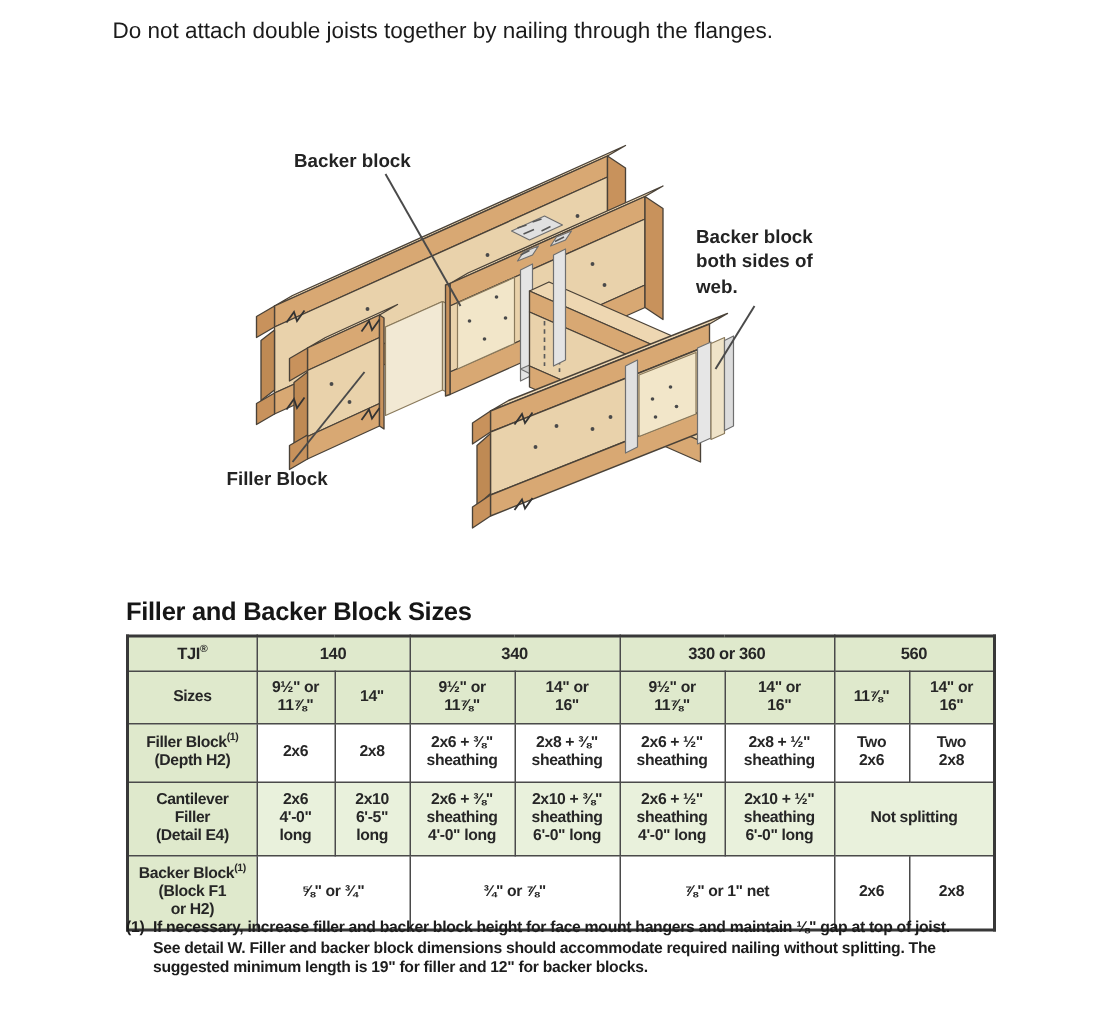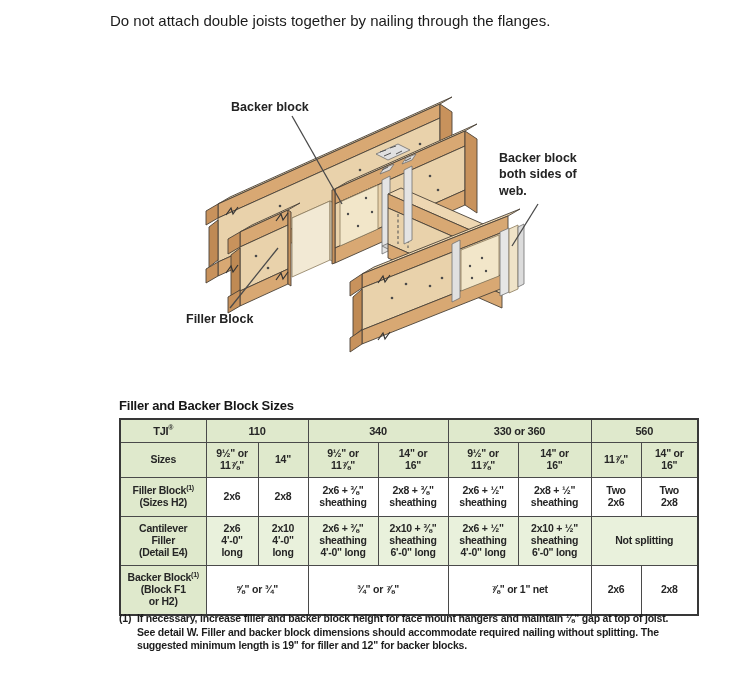--- a/index.html
+++ b/index.html
@@ -1,28 +1,28 @@
 <!DOCTYPE html>
 <html><head>
 <meta charset="utf-8">
 <style>
   html,body{margin:0;padding:0;background:#fff;}
   #canvas{position:relative;width:666px;height:683px;background:#ffffff;overflow:hidden;
-          font-family:"Liberation Sans","DejaVu Sans",sans-serif;color:#222;margin-left:35px;}
+          font-family:"Liberation Sans","DejaVu Sans",sans-serif;color:#222;}
   .heading{position:absolute;left:75px;top:12px;font-size:15px;color:#1b1b1b;}
   
   .diagram{position:absolute;left:95px;top:86px;width:510px;height:275px;}
   .dlabel{position:absolute;font-size:12.5px;font-weight:bold;color:#232323;
           line-height:1.3;white-space:pre-line;}
   #lbl-backer{left:101px;top:13px;}
   #lbl-both{left:369px;top:64px;width:92px;}
   #lbl-filler{left:56px;top:225px;}
   
   .tablewrap{position:absolute;left:84px;top:398px;width:580px;}
-  .ttitle{font-size:13px;font-weight:bold;color:#161616;margin:0 0 5px 0;letter-spacing:-0.2px;}
+  .ttitle{font-size:17px;font-weight:bold;color:#161616;margin:0 0 5px 0;letter-spacing:-0.2px;}
   table.blk{border-collapse:collapse;table-layout:fixed;width:578px;border:2px solid #383838;}
   table.blk td{border:1px solid #4a4a4a;text-align:center;vertical-align:middle;
       font-size:10.5px;font-weight:bold;line-height:1.12;letter-spacing:-0.25px;
       color:#262626;white-space:pre-line;padding:2px 1px;}
   td.gl{border-left:2px solid #383838;}
   td.hdr{background:#dfe9cc;}
   td.lblc{background:#dfe9cc;}
   td.altg{background:#e9f1dc;}
   td.white{background:#ffffff;}
   tr.r1 td{height:18px;font-size:11px;}
@@ -217,21 +217,21 @@
         <col style="width:70px">
           <col style="width:70px">
           <col style="width:70px">
         <col style="width:73px">
           <col style="width:50px">
           <col style="width:57px">
       </colgroup>
       <tbody>
           <tr class="r1">
         <td class="hdr"><span>TJI</span><sup>®</sup></td>
-        <td class="hdr gl" colspan="2">110</td>
+        <td class="hdr gl" colspan="2">140</td>
         <td class="hdr gl" colspan="2">340</td>
         <td class="hdr gl" colspan="2">330 or 360</td>
         <td class="hdr gl" colspan="2">560</td>
       </tr>
       <tr class="r2">
         <td class="hdr">Sizes</td>
         <td class="hdr gl">9½" or
 11⅞"</td>
         <td class="hdr">14"</td>
         <td class="hdr gl">9½" or
@@ -240,21 +240,21 @@
 16"</td>
         <td class="hdr gl">9½" or
 11⅞"</td>
         <td class="hdr">14" or
 16"</td>
         <td class="hdr gl">11⅞"</td>
         <td class="hdr">14" or
 16"</td>
       </tr>
       <tr class="r3">
-        <td class="lblc"><span>Filler Block</span><sup>(1)</sup><br><span>(Sizes H2)</span></td>
+        <td class="lblc"><span>Filler Block</span><sup>(1)</sup><br><span>(Depth H2)</span></td>
         <td class="white gl">2x6</td>
         <td class="white">2x8</td>
         <td class="white gl">2x6 + ⅜"
 sheathing</td>
         <td class="white">2x8 + ⅜"
 sheathing</td>
         <td class="white gl">2x6 + ½"
 sheathing</td>
         <td class="white">2x8 + ½"
 sheathing</td>
@@ -264,21 +264,21 @@
 2x8</td>
       </tr>
       <tr class="r4">
         <td class="lblc">Cantilever
 Filler
 (Detail E4)</td>
         <td class="altg gl">2x6
 4'-0"
 long</td>
         <td class="altg">2x10
-4'-0"
+6'-5"
 long</td>
         <td class="altg gl">2x6 + ⅜"
 sheathing
 4'-0" long</td>
         <td class="altg">2x10 + ⅜"
 sheathing
 6'-0" long</td>
         <td class="altg gl">2x6 + ½"
 sheathing
 4'-0" long</td>

